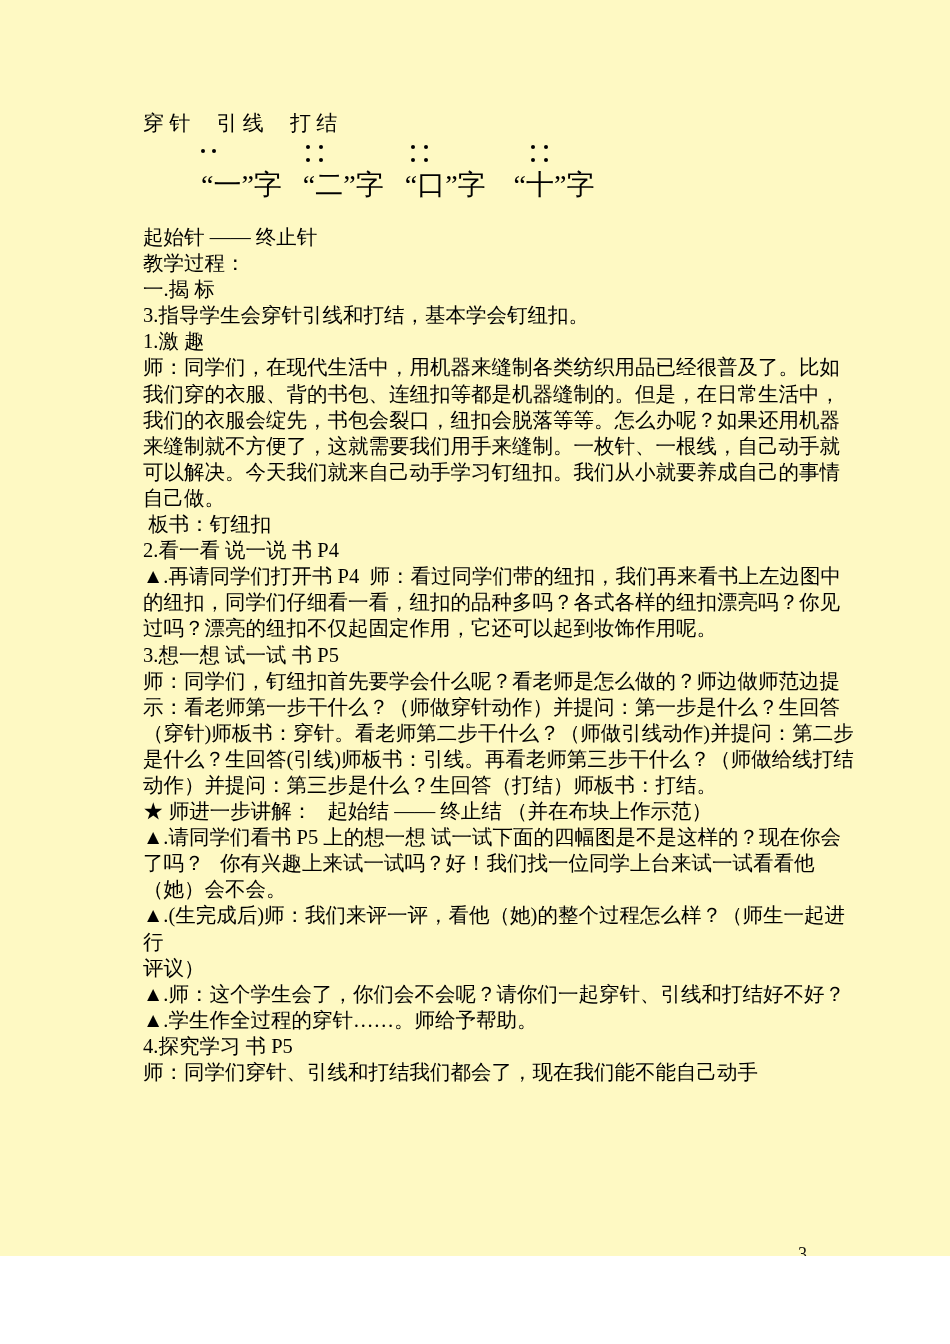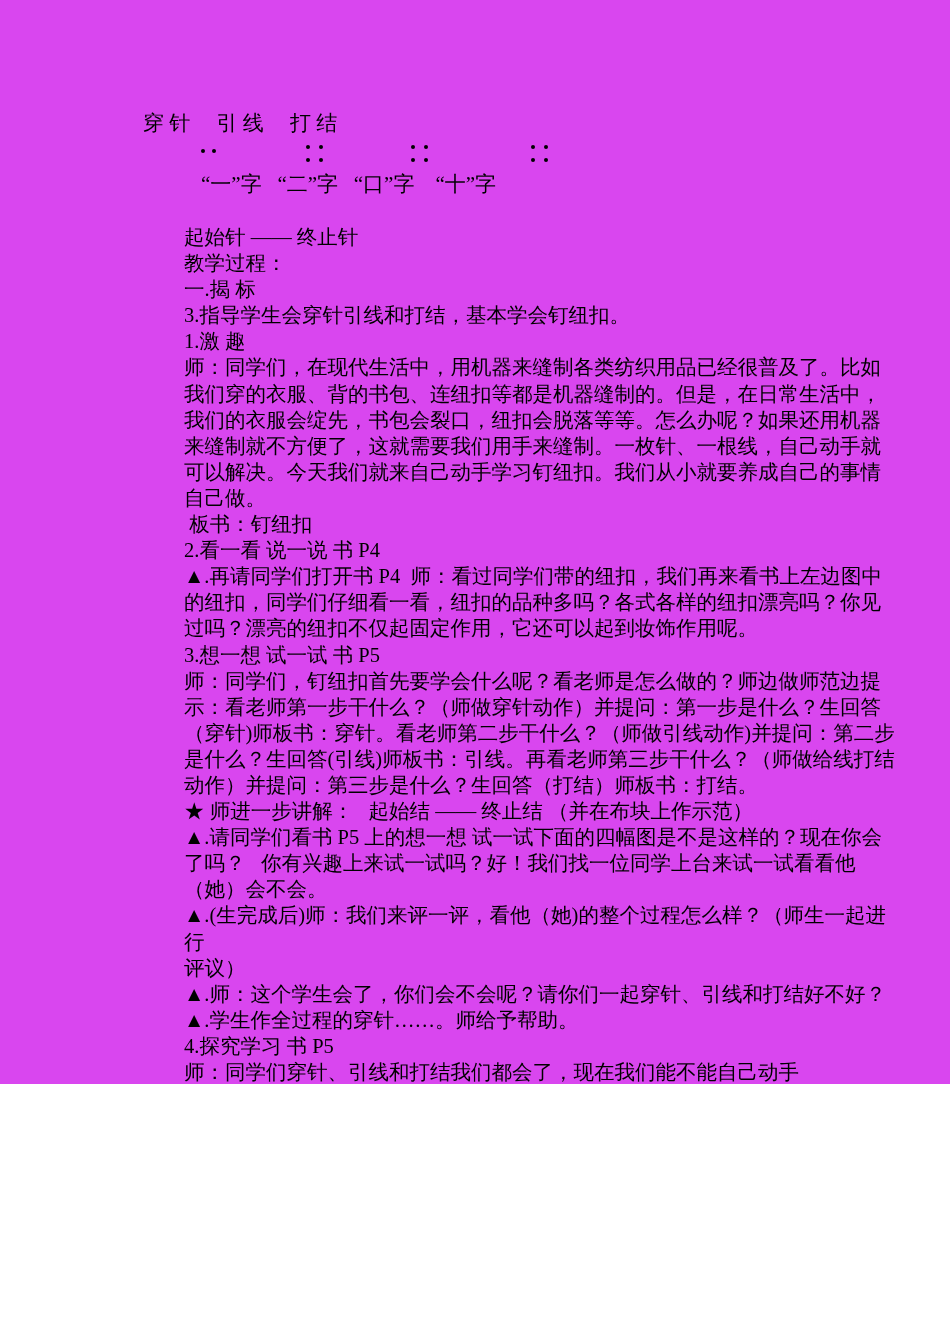--- a/index.html
+++ b/index.html
@@ -3,22 +3,22 @@
 <meta charset="utf-8">
 <style>
   html, body {
     margin: 0;
     padding: 0;
     background: #ffffff;
   }
   .page {
     position: relative;
     width: 950px;
-    height: 1084px;
-    background: #d946ef;
+    height: 1256px;
+    background: #fef9c3;
     overflow: hidden;
     font-family: "Liberation Serif", "DejaVu Serif", serif;
     color: #000000;
   }
   
   .diagram {
     position: absolute;
     left: 143px;
     top: 108px;
     width: 700px;
@@ -51,32 +51,31 @@
     height: 22px;
   }
   .dot {
     position: absolute;
     width: 4px;
     height: 4px;
     background: #000;
     border-radius: 50%;
   }
   .diag-row.labels {
-    font-size: 21px;
+    font-size: 28px;
     white-space: pre;
     padding-left: 58px;
   }
 
   
   .body {
     position: absolute;
     left: 143px;
     top: 224px;
     width: 712px;
-    margin-left: 41px;
   }
   .ln {
     font-size: 20.5px;
     line-height: 26.1px;
     white-space: pre-wrap;
     word-break: break-all;
     letter-spacing: 0;
   }
 
   

